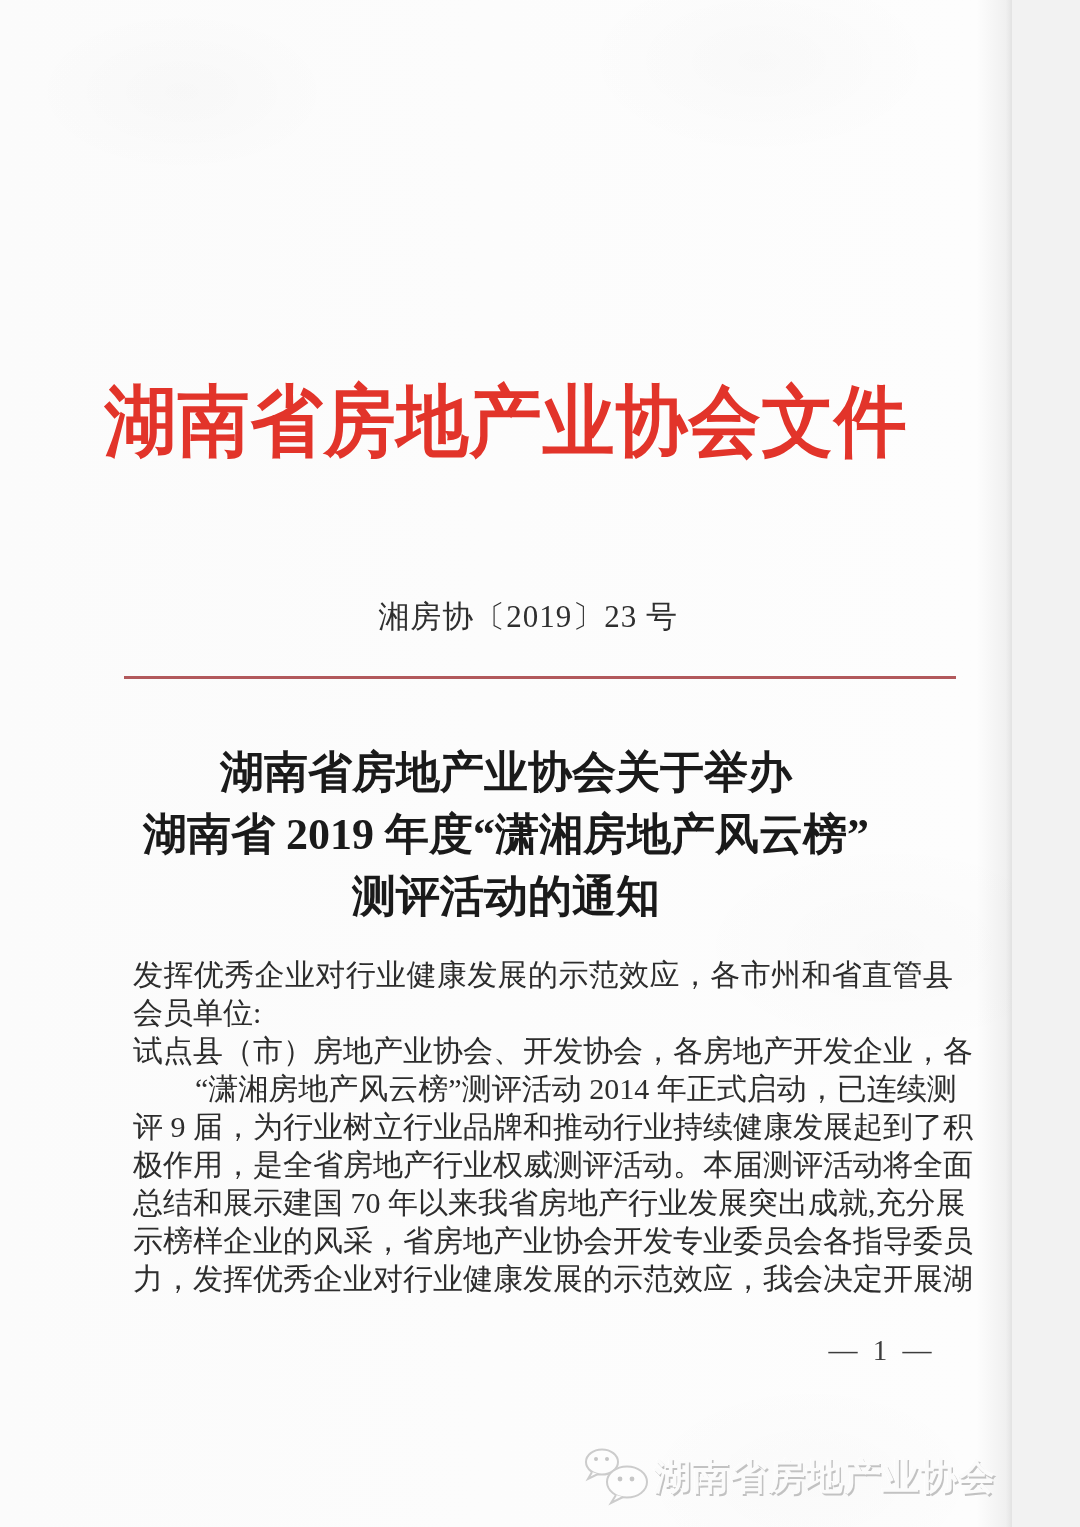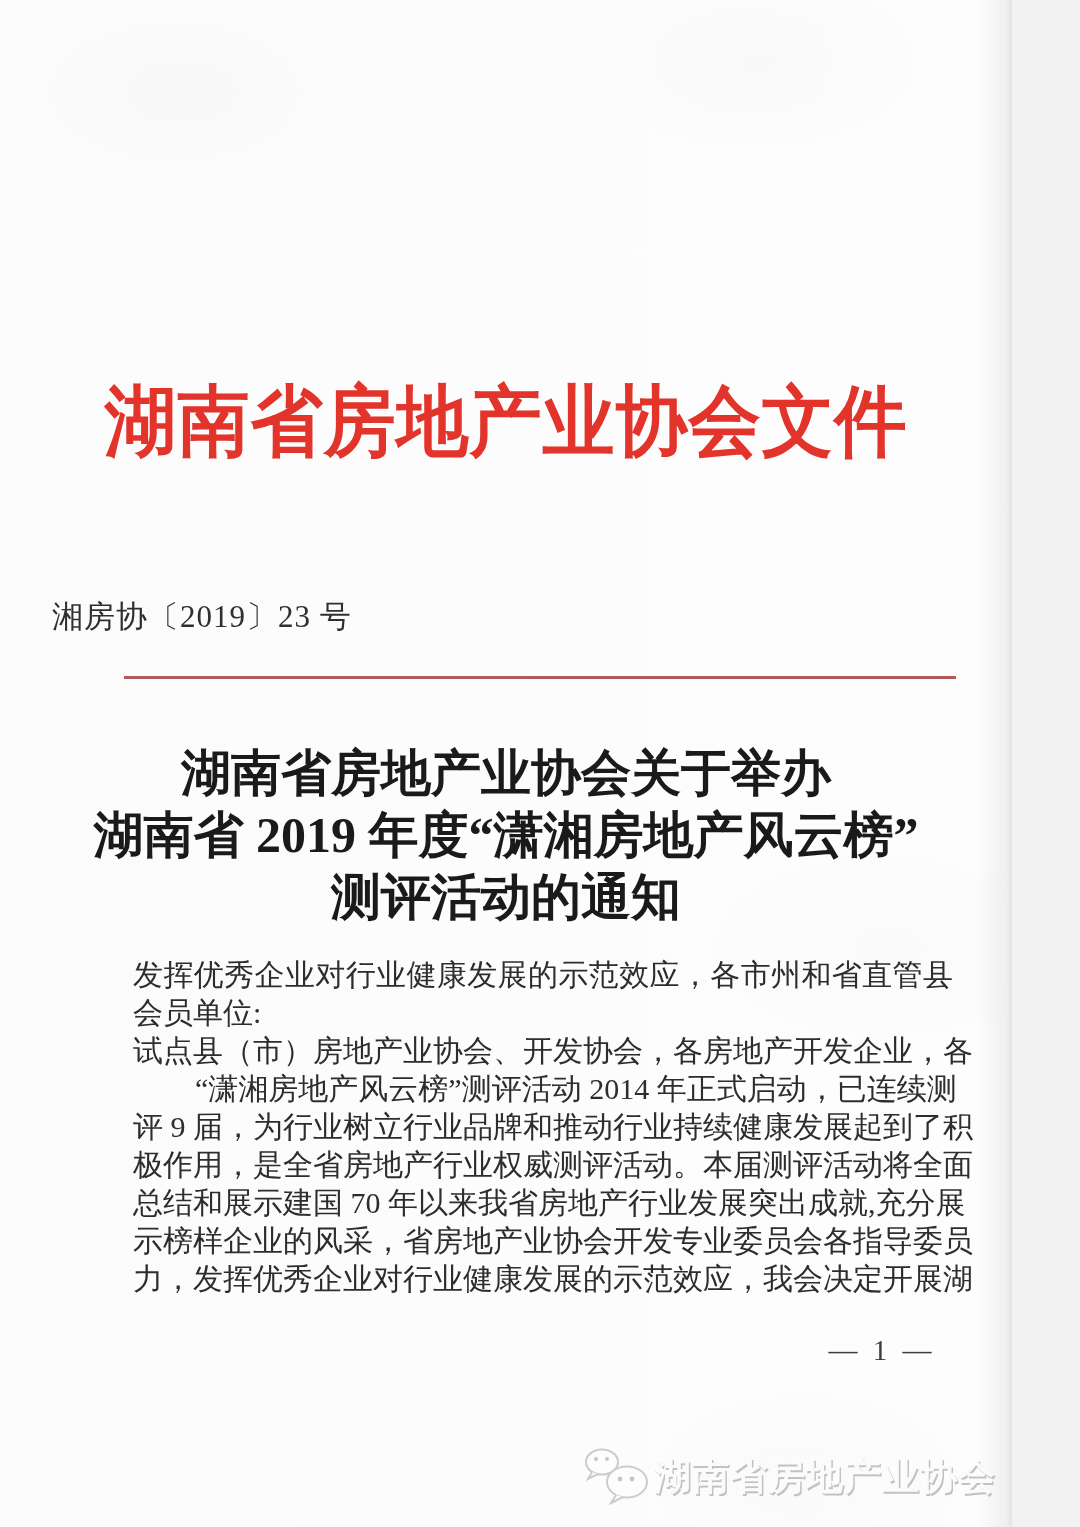--- a/index.html
+++ b/index.html
@@ -35,37 +35,38 @@
     font-size: 72px;
     font-weight: 900;
     letter-spacing: 1px;
     color: #e2342a;
     transform: scaleY(1.08);
     transform-origin: top center;
     white-space: nowrap;
   }
   .doc-number {
     position: absolute;
-    top: 596px; left: 16px; width: 100%;
+    top: 596px; left: 4px; width: 100%;
+    text-align: center;
     font-size: 31px;
     letter-spacing: 1px;
     color: #2f2f2f;
     padding-left: 36px;
   }
   .red-divider {
     position: absolute;
     top: 676px; left: 124px;
     width: 832px; height: 3px;
     background: #b2595c;
   }
   .notice-title {
     position: absolute;
     top: 742px; left: 0; width: 100%;
     text-align: center;
-    font-size: 50px;
+    font-size: 44px;
     font-weight: bold;
     line-height: 62px;
     color: #1a1a1a;
   }
   .body-text {
     position: absolute;
     top: 956px; left: 133px;
     width: 820px;
     font-size: 30px;
     line-height: 38px;

